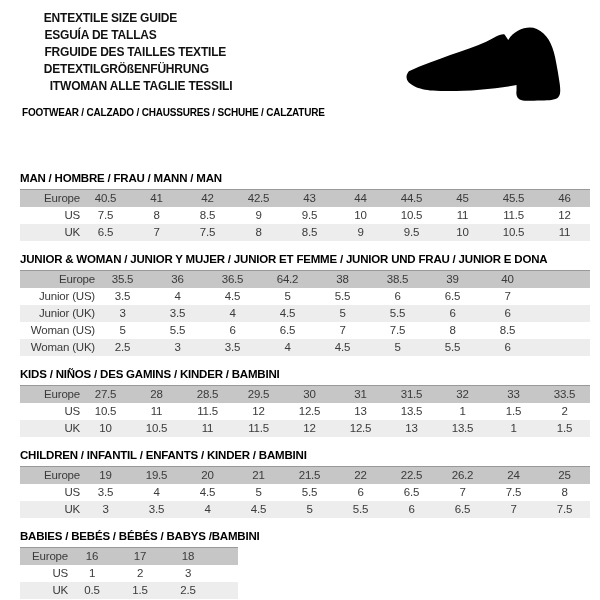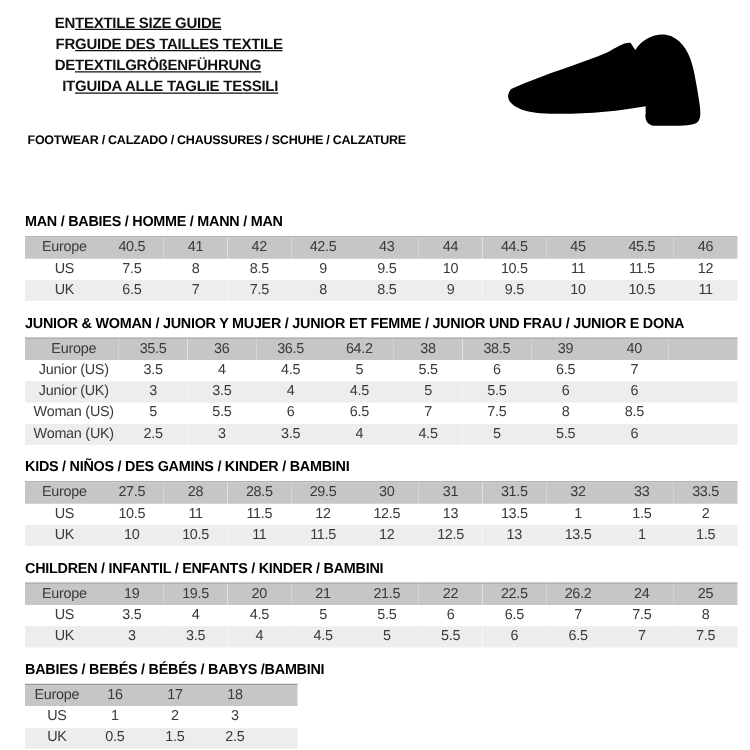--- a/index.html
+++ b/index.html
@@ -12,21 +12,21 @@
   .page { position:absolute; inset:0; background:#fff; }
 
   
   .lang-block { position:absolute; left:22px; top:10px;text-align:right; }
   .lang-row { display:flex; line-height:17px; }
   .lang-code {
     width:38px; font-weight:bold; font-size:12px; color:#111;
     letter-spacing:-0.2px;
   }
   .lang-label {
-    font-weight:bold; font-size:12px; color:#111; letter-spacing:-0.2px;text-decoration:underline;
+    font-weight:bold; font-size:12px; color:#111; letter-spacing:-0.2px;
   }
   .category-line {
     position:absolute; left:22px; top:107px;
     font-weight:bold; font-size:10px; color:#000; letter-spacing:-0.2px;
     white-space:nowrap;
   }
   .shoe-wrap { position:absolute; left:388px; top:16px; width:200px; height:92px; }
   .shoe-wrap svg { width:100%; height:100%; }
 
   
@@ -37,21 +37,21 @@
     line-height:13px; margin-top:12px; margin-bottom:4px; white-space:nowrap;
   }
   table.size-table {
     border-collapse:collapse; table-layout:fixed; width:570px;
   }
   table.size-table td {
     height:17px; line-height:17px; font-size:11.5px; color:#3a3a3a;
     text-align:center; padding:0; white-space:nowrap; overflow:hidden;
     letter-spacing:-0.2px;
   }
-  table.size-table td.lbl { text-align:center; padding-left:3px; }
+  table.size-table td.lbl { text-align:right; padding-left:3px; }
   table.size-table tr.hdr td { background:#c6c6c6; border-top:1px solid #999; }
   table.size-table tr.alt td { background:#ededed; }
   col.label { width:60px; }
   table.t-junior col.label { width:75px; }
   table.t-junior col.trail { width:55px; }
   table.t-babies { width:218px; }
   table.t-babies col.label { width:48px; }
   table.t-babies col.val { width:48px; }
   table.t-babies col.trail { width:26px; }
 </style>
@@ -59,30 +59,34 @@
 <body>
 
 <div class="page">
 
   <div class="lang-block" id="lang-block">
       <div class="lang-row">
         <span class="lang-code">EN</span>
         <span class="lang-label">TEXTILE SIZE GUIDE</span>
       </div>
       <div class="lang-row">
+        <span class="lang-code">ES</span>
+        <span class="lang-label">GUÍA DE TALLAS</span>
+      </div>
+      <div class="lang-row">
         <span class="lang-code">FR</span>
         <span class="lang-label">GUIDE DES TAILLES TEXTILE</span>
       </div>
       <div class="lang-row">
         <span class="lang-code">DE</span>
         <span class="lang-label">TEXTILGRÖßENFÜHRUNG</span>
       </div>
       <div class="lang-row">
         <span class="lang-code">IT</span>
-        <span class="lang-label">GUIDA ALLE TAGLIE TESSILI</span>
+        <span class="lang-label">WOMAN ALLE TAGLIE TESSILI</span>
       </div>
     </div>
 
   <div class="category-line">FOOTWEAR / CALZADO / CHAUSSURES / SCHUHE / CALZATURE</div>
 
   <div class="shoe-wrap">
     <svg viewBox="0 0 200 100" preserveAspectRatio="xMidYMid meet" aria-hidden="true">
       <path fill="#000" d="
         M 14 60
         C 45 46, 75 38, 98 28
@@ -97,21 +101,21 @@
         C 133 92, 130 88, 131 81
         L 131 75
         C 105 80, 64 83, 40 81
         C 21 80, 5 71, 14 60
         Z"></path>
     </svg>
   </div>
 
   <div class="tables" id="tables">
       <section class="tbl-section">
-        <h2 class="tbl-title">MAN / BABIES / HOMME / MANN / MAN</h2>
+        <h2 class="tbl-title">MAN / HOMBRE / FRAU / MANN / MAN</h2>
         <table class="size-table t-man">
           <colgroup>
             <col class="label">
             <col class="val">
             <col class="val">
             <col class="val">
             <col class="val">
             <col class="val">
             <col class="val">
             <col class="val">

